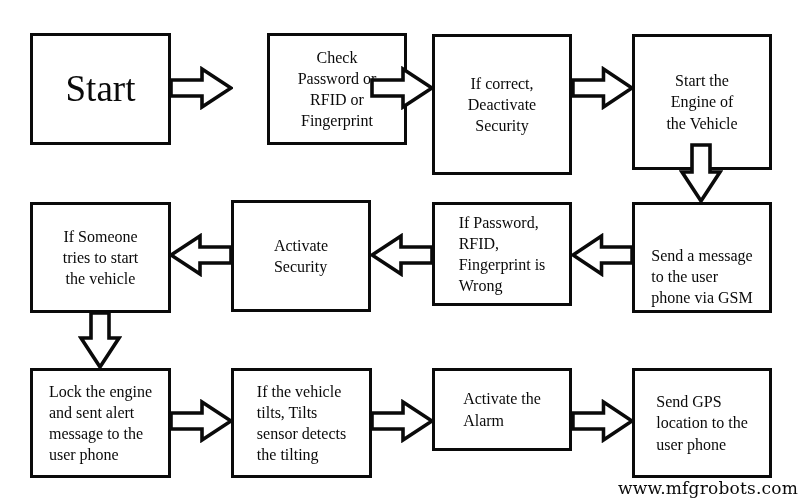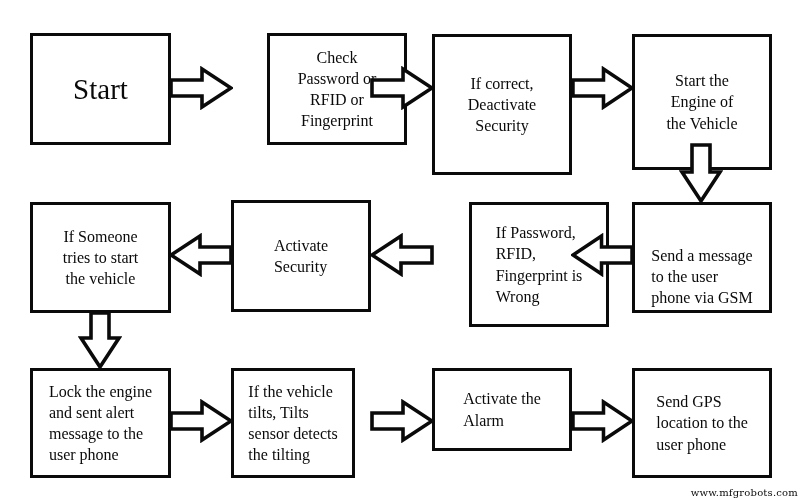--- a/index.html
+++ b/index.html
@@ -29,37 +29,37 @@
     font-size: 16px;
     line-height: 1.32;
   }
   .box .txt {
     white-space: pre-line;
     display: block;
     padding: 2px 4px;
   }
   .box.align-center .txt { text-align: center; }
   .box.align-left .txt   { text-align: left; }
-  .box.big { font-size: 29px; justify-content: center; }
+  .box.big { font-size: 37px; justify-content: center; }
   .arrow {
     position: absolute;
     display: block;
   }
   .arrow polygon {
     fill: #ffffff;
     stroke: #0a0a0a;
     stroke-width: 3.6;
     stroke-linejoin: miter;
   }
   .watermark {
     position: absolute;
     right: 10px;
     bottom: 1px;
     font-family: "DejaVu Serif", serif;
-    font-size: 10px;
+    font-size: 17px;
     color: #0a0a0a;
     letter-spacing: 0.2px;
   }
 </style>
 </head>
 <body>
 
 <div class="canvas">
 
   <div class="box big align-center" style="left:30px; top:33px; width:141px;">
@@ -84,39 +84,39 @@
 
   <div class="box align-center" style="left:30px; top:202px; width:141px; height:111px;">
     <span class="txt">If Someone
 tries to start
 the vehicle</span>
   </div>
   <div class="box align-left" style="left:231px; top:200px;">
     <span class="txt">Activate
 Security</span>
   </div>
-  <div class="box align-left" style="left:432px; top:202px; height:125px;margin-left:37px;">
+  <div class="box align-left" style="left:432px; top:202px; height:104px;">
     <span class="txt">If Password,
 RFID,
 Fingerprint is
 Wrong</span>
   </div>
   <div class="box align-left" style="left:632px; top:202px; height:111px;align-items:flex-end;">
     <span class="txt">Send a message
 to the user
 phone via GSM</span>
   </div>
 
   <div class="box align-left" style="left:30px; top:368px; width:141px; height:110px;align-items:center;">
     <span class="txt">Lock the engine
 and sent alert
 message to the
 user phone</span>
   </div>
-  <div class="box align-left" style="left:231px; top:368px; width:124px; height:110px;">
+  <div class="box align-left" style="left:231px; top:368px; width:141px; height:110px;">
     <span class="txt">If the vehicle
 tilts, Tilts
 sensor detects
 the tilting</span>
   </div>
   <div class="box align-left" style="left:432px; top:368px; height:83px;">
     <span class="txt">Activate the
 Alarm</span>
   </div>
   <div class="box align-left" style="left:632px; top:368px; height:110px;">

